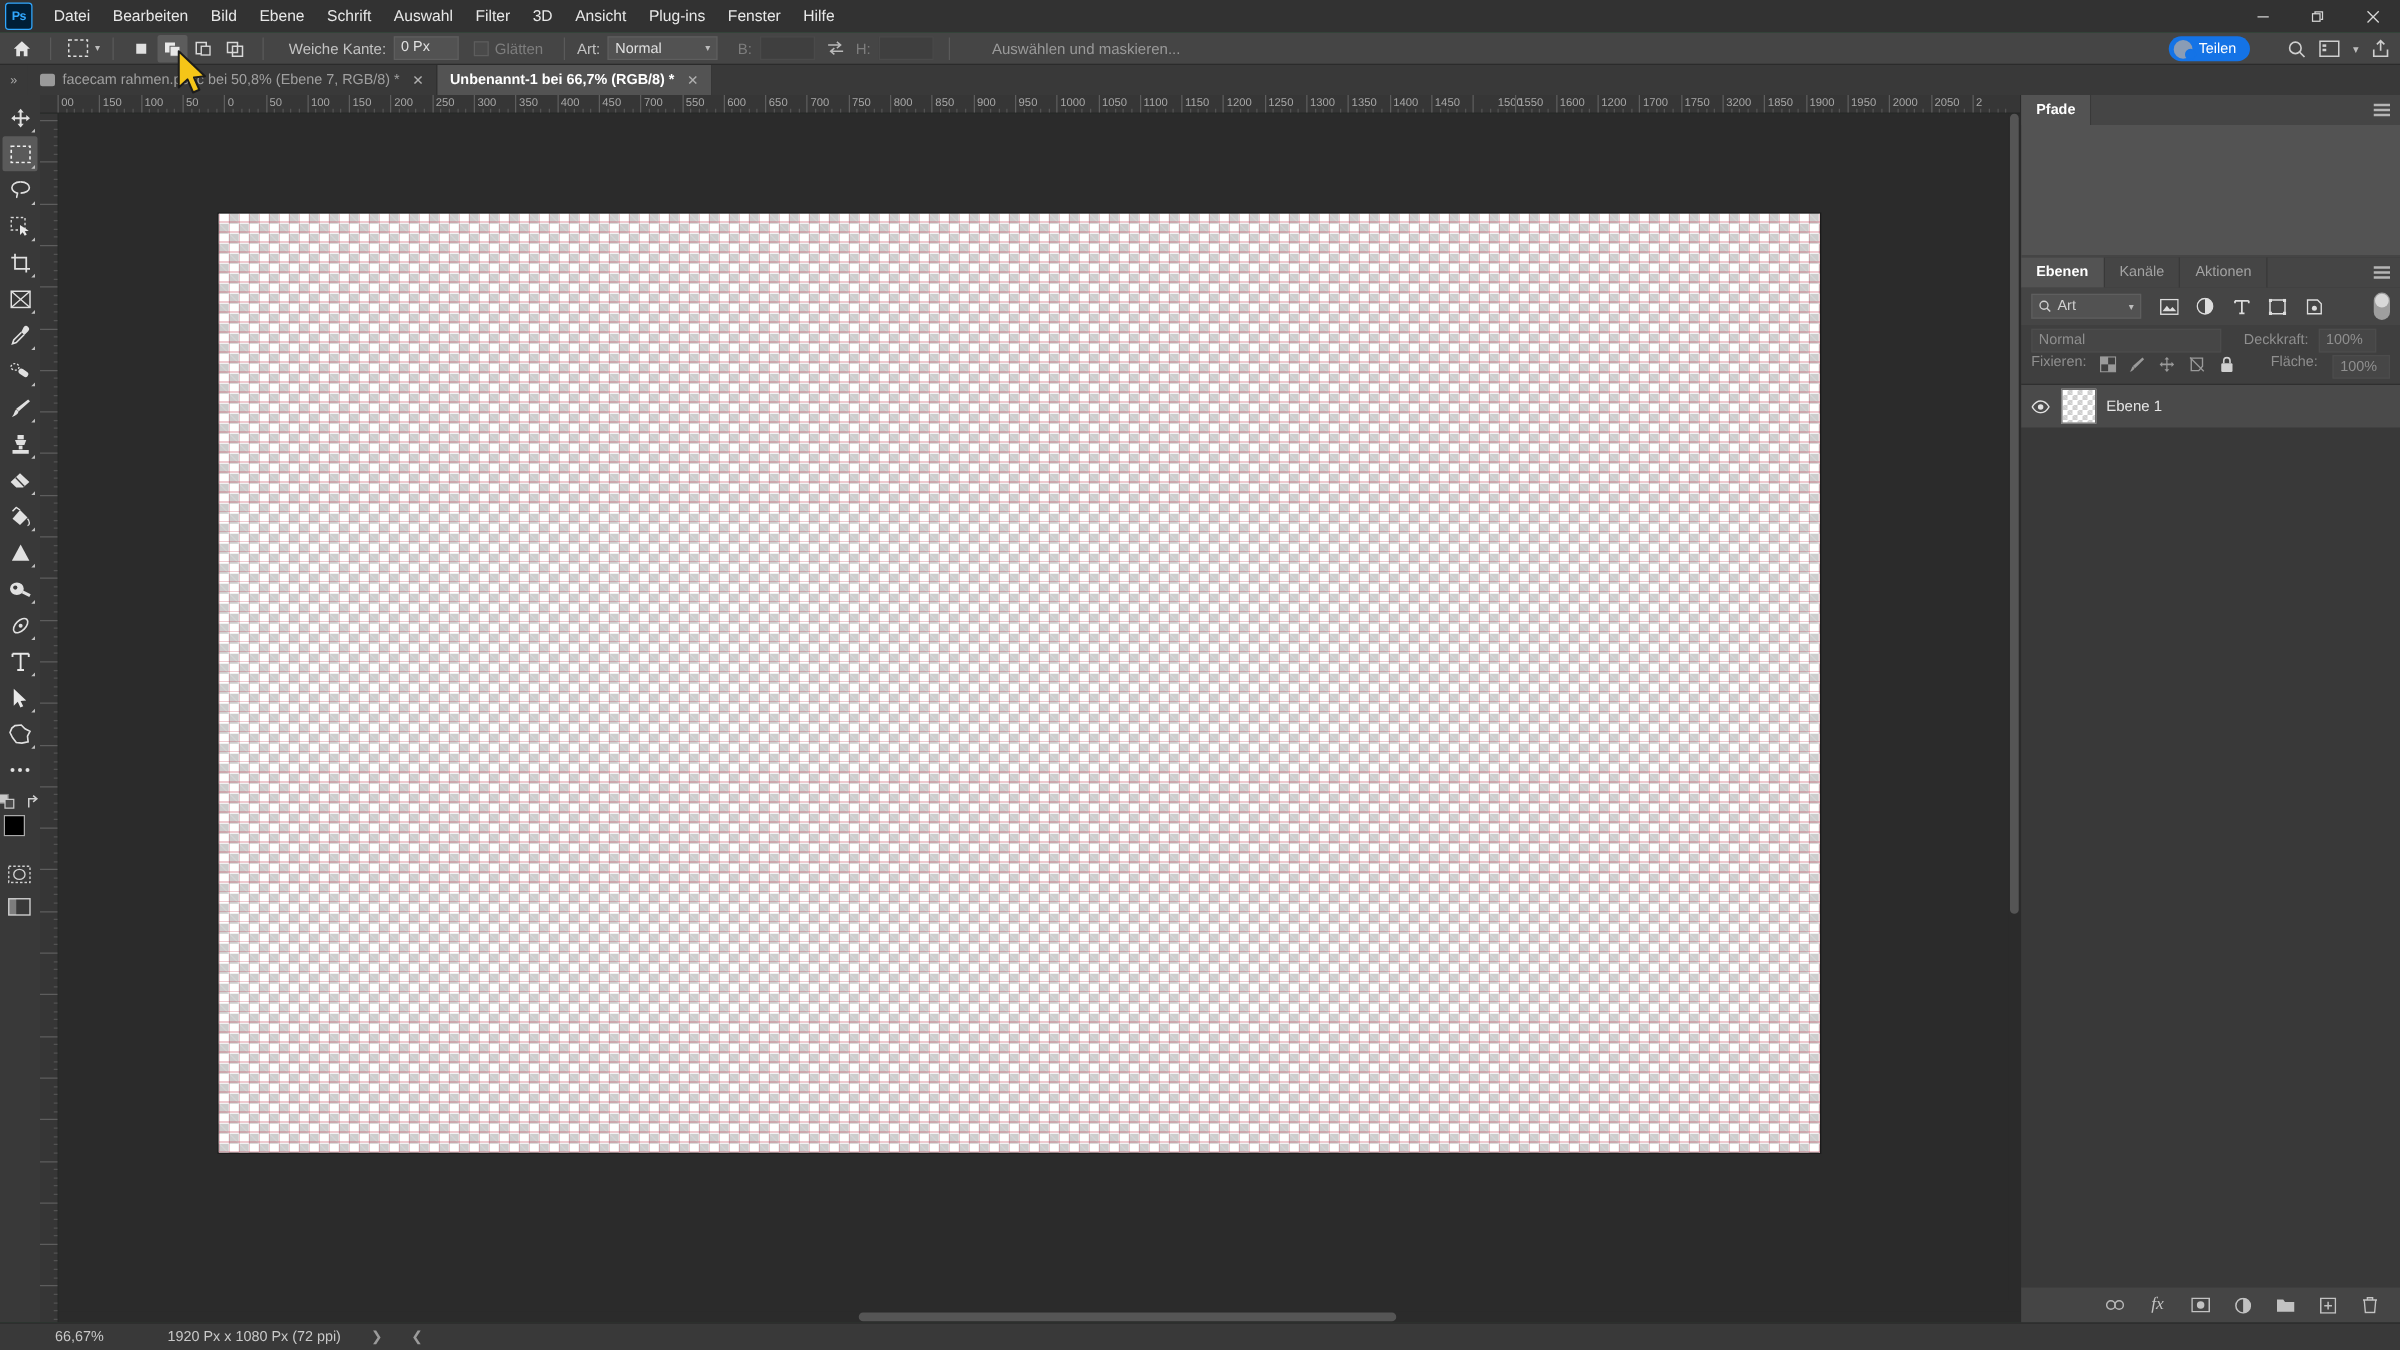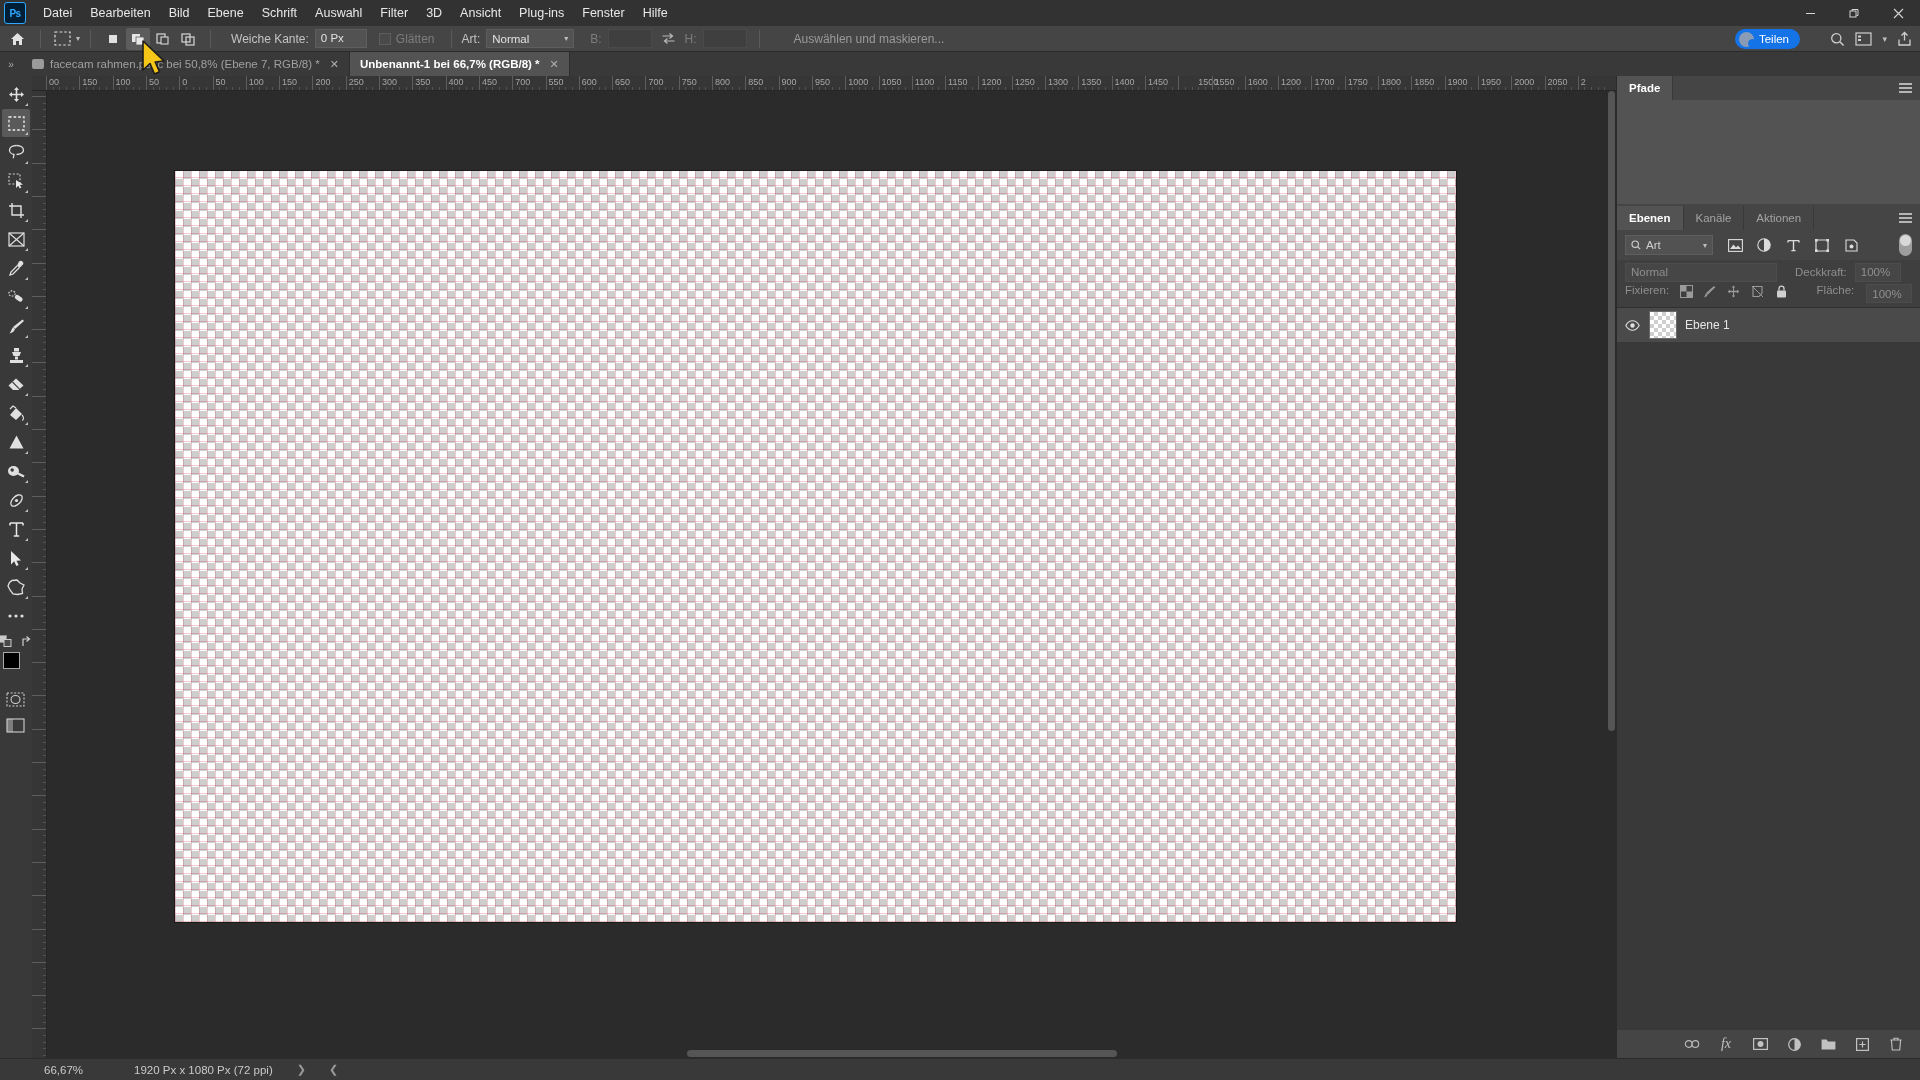--- a/index.html
+++ b/index.html
@@ -847,21 +847,21 @@
       <div class="rtick minor" style="left: 1292.72px;"></div>
       <div class="rtick minor" style="left: 1299.38px;"></div>
       <div class="rtick minor" style="left: 1306.04px;"></div>
       <div class="rtick" style="left: 1312.7px;"></div>
       <div class="rlabel" style="left: 1312.7px;">1750</div>
       <div class="rtick minor" style="left: 1319.36px;"></div>
       <div class="rtick minor" style="left: 1326.02px;"></div>
       <div class="rtick minor" style="left: 1332.68px;"></div>
       <div class="rtick minor" style="left: 1339.34px;"></div>
       <div class="rtick" style="left: 1346px;"></div>
-      <div class="rlabel" style="left: 1346px;">1800</div>
+      <div class="rlabel" style="left: 1346px;">3200</div>
       <div class="rtick minor" style="left: 1352.66px;"></div>
       <div class="rtick minor" style="left: 1359.32px;"></div>
       <div class="rtick minor" style="left: 1365.98px;"></div>
       <div class="rtick minor" style="left: 1372.64px;"></div>
       <div class="rtick" style="left: 1379.3px;"></div>
       <div class="rlabel" style="left: 1379.3px;">1850</div>
       <div class="rtick minor" style="left: 1385.96px;"></div>
       <div class="rtick minor" style="left: 1392.62px;"></div>
       <div class="rtick minor" style="left: 1399.28px;"></div>
       <div class="rtick minor" style="left: 1405.94px;"></div>

